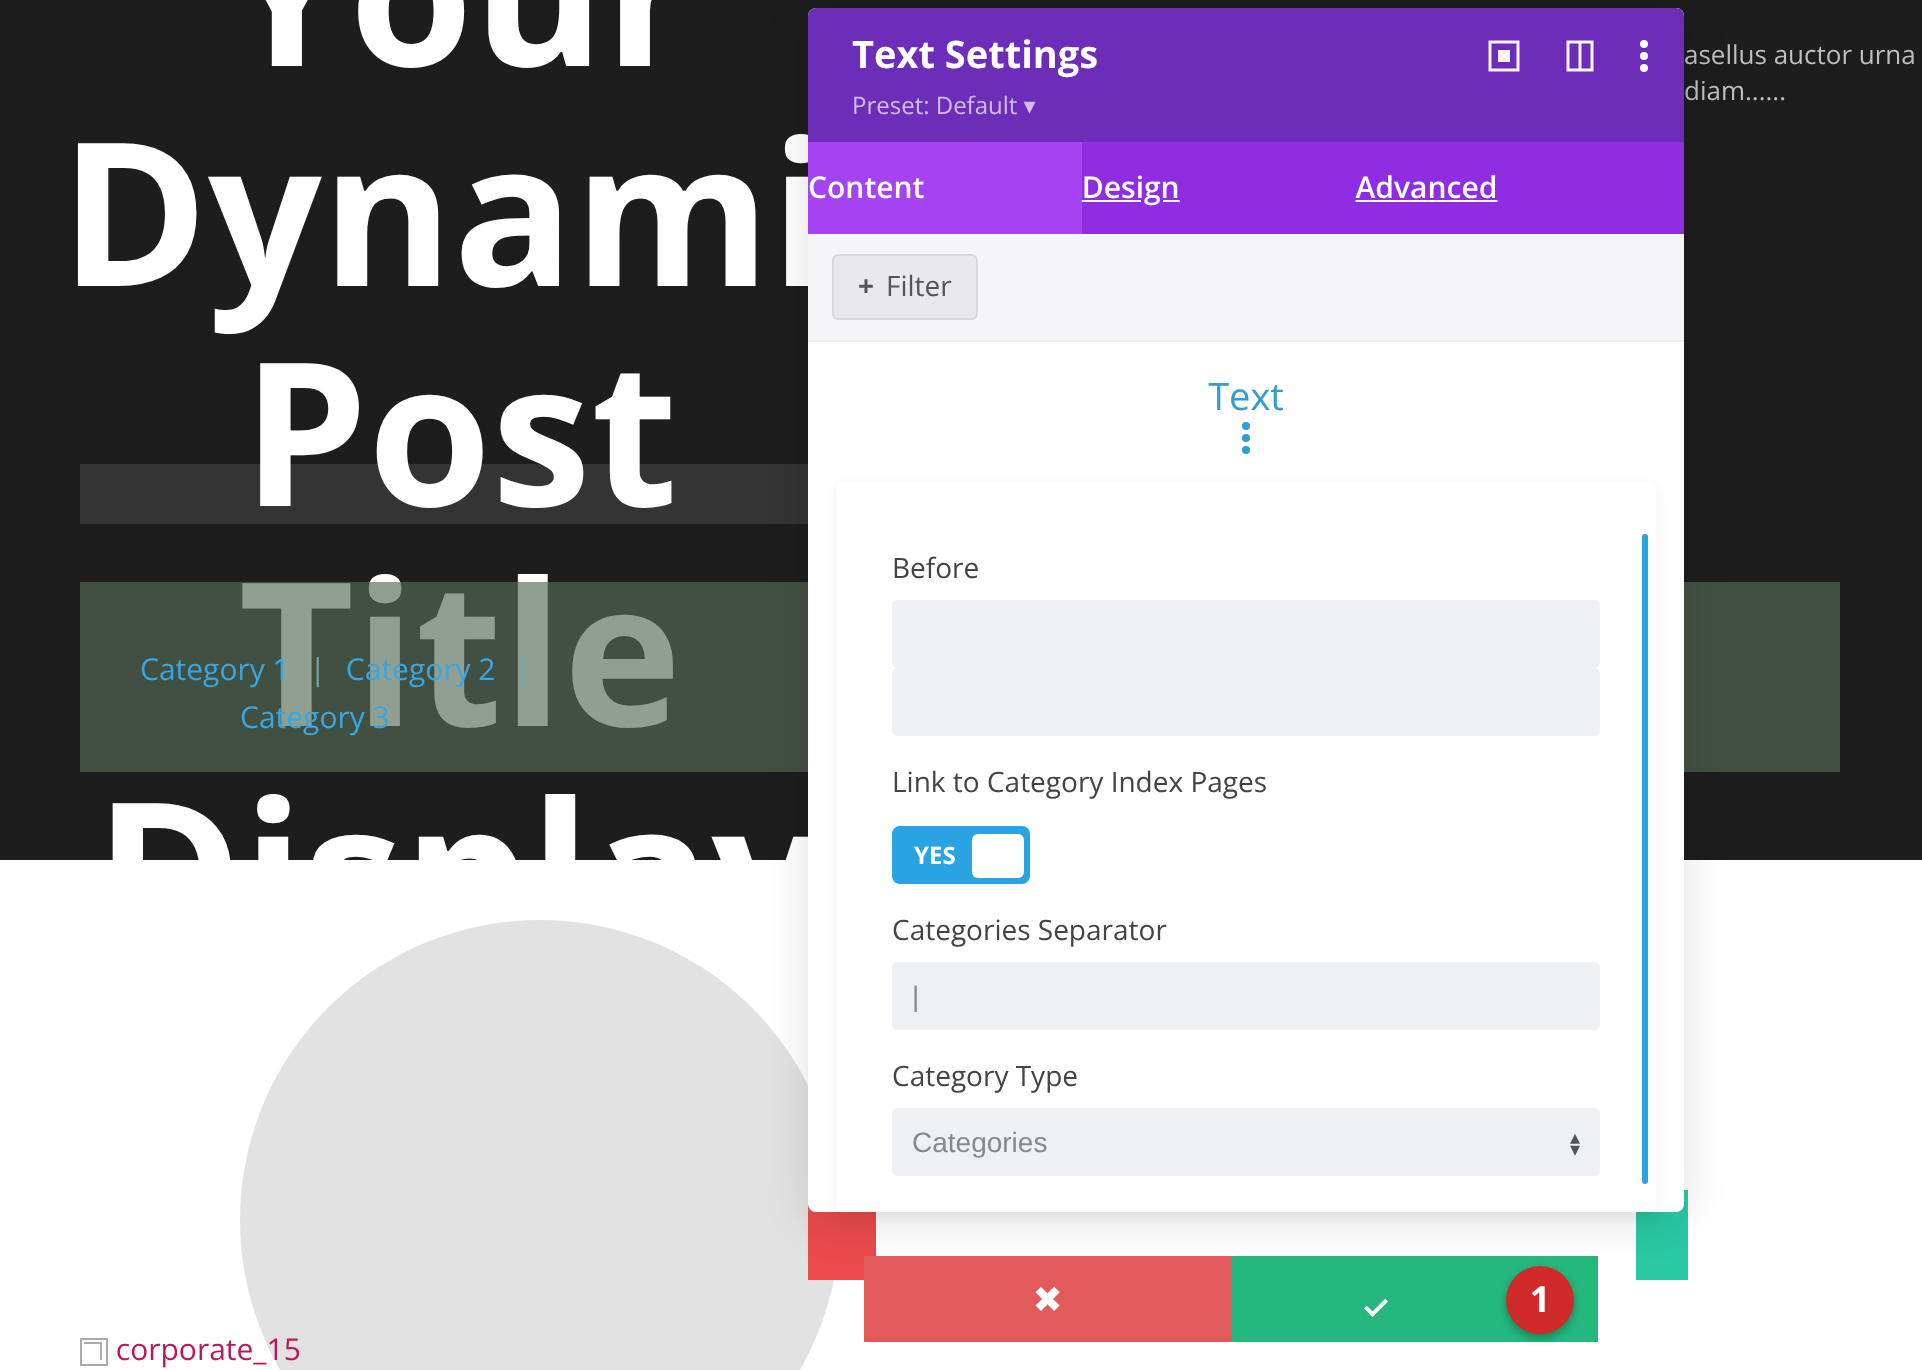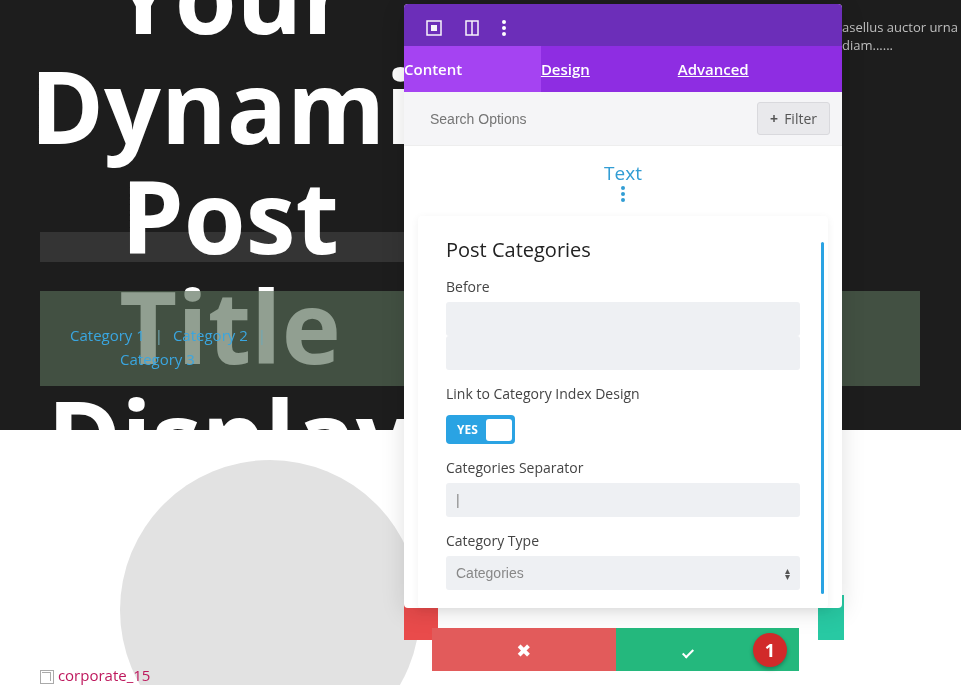--- a/index.html
+++ b/index.html
@@ -117,20 +117,24 @@
       <span></span>
       <span></span>
     </div>
   </div>
 
 <div class="red-peek"></div>
 <div class="teal-peek"></div>
 
 <div class="modal">
   <div class="modal-head">
+    <div>
+      <div class="modal-title">Text Settings</div>
+      <div class="modal-preset">Preset: Default ▾</div>
+    </div>
     <div class="modal-head-icons">
       <svg class="hicon" width="16" height="16" viewBox="0 0 16 16">
           <rect x="1" y="1" width="14" height="14" fill="none" stroke="#fff" stroke-width="1.5"></rect>
           <rect x="5" y="5" width="6" height="6"></rect>
         </svg>
       <svg class="hicon" width="16" height="16" viewBox="0 0 16 16">
           <rect x="2" y="1" width="12" height="14" fill="none" stroke="#fff" stroke-width="1.5"></rect>
           <line x1="8" y1="1" x2="8" y2="15" stroke="#fff" stroke-width="1.5"></line>
         </svg>
       <div class="vdots">
@@ -141,46 +145,44 @@
     </div>
   </div>
 
   <div class="tabs">
     <div class="tab active">Content</div>
     <div class="tab">Design</div>
     <div class="tab">Advanced</div>
   </div>
 
   <div class="search-row">
-    <input class="search-input" placeholder="Search Options" style="">
     <div class="filter-btn">
       <span class="plus">+</span>
       <span>Filter</span>
     </div>
   </div>
 
   <div class="section-row">
     <div class="section-title">Text</div>
     <div class="vdots blue">
         <span></span>
         <span></span>
         <span></span>
       </div>
   </div>
 
   <div class="inner-card">
     <div class="scroll-line"></div>
-    <div class="inner-card-title">Post Categories</div>
 
     <div class="field-label">Before</div>
     <input class="field-input" value="" style="">
 
     <input class="field-input" value="" style="">
 
-    <div class="field-label">Link to Category Index Design</div>
+    <div class="field-label">Link to Category Index Pages</div>
     <div class="toggle">
       <span class="toggle-label">YES</span>
       <span class="toggle-knob"></span>
     </div>
 
     <div class="field-label">Categories Separator</div>
     <input class="field-input" value="|" style="">
 
     <div class="field-label">Category Type</div>
     <div class="select-wrap">

